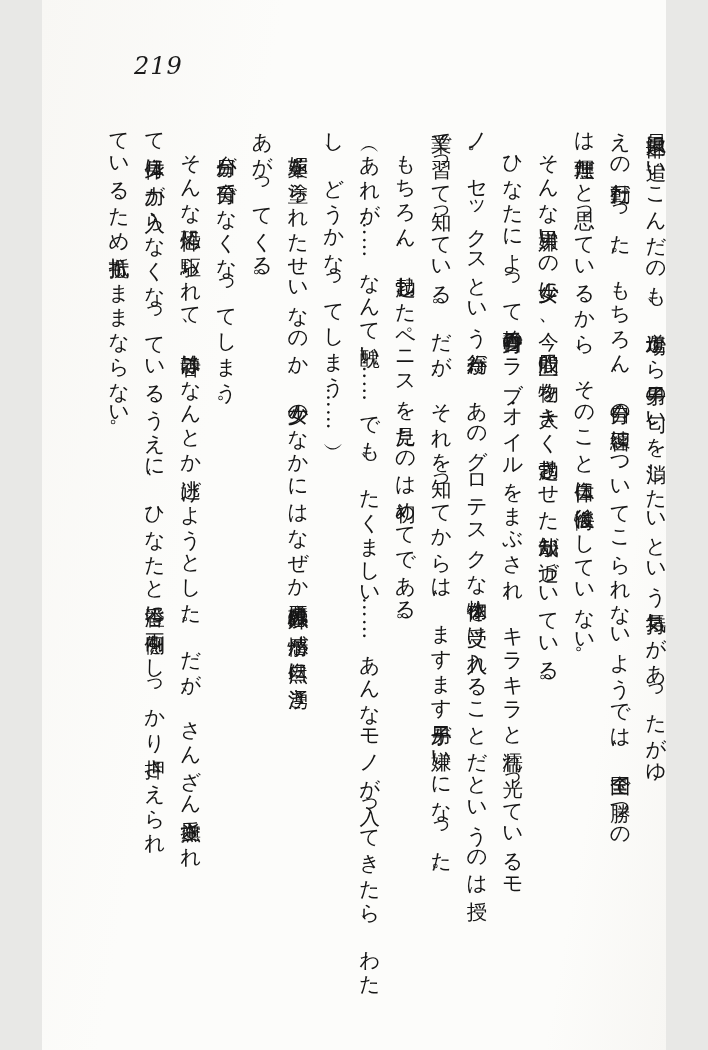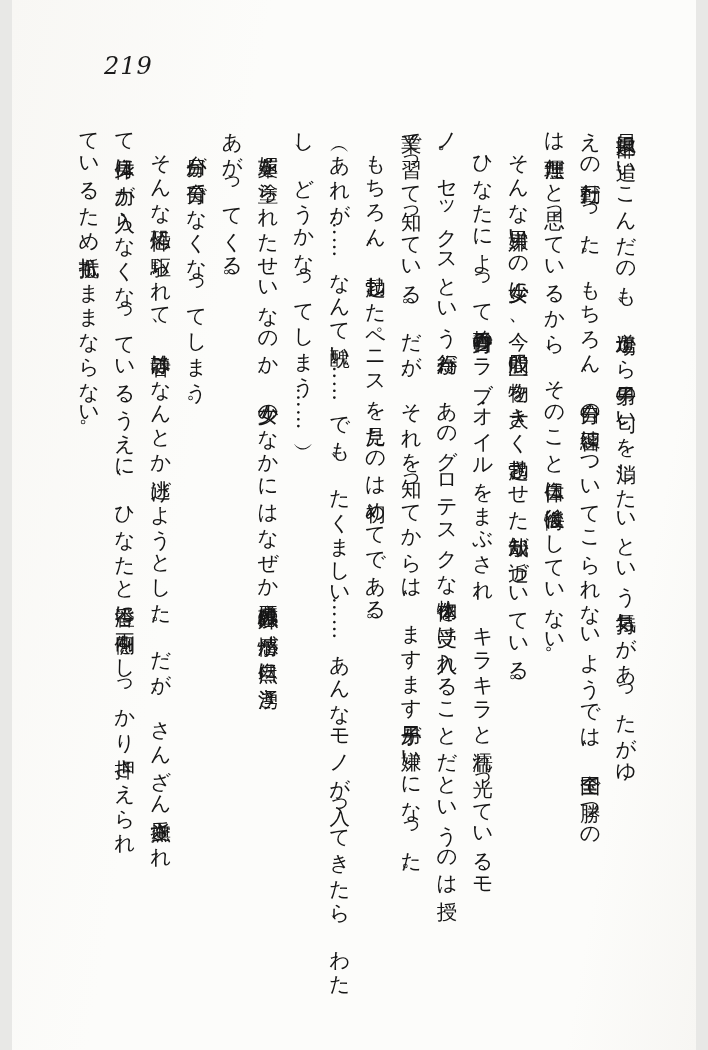--- a/index.html
+++ b/index.html
@@ -2,21 +2,21 @@
 <html><head>
 <meta charset="utf-8">
 <style>
   html, body {
     margin: 0;
     padding: 0;
     background: #e8e8e6;
   }
   .page {
     position: relative;
-    width: 684px;
+    width: 624px;
     height: 1050px;
     margin: 0 auto;
     background: linear-gradient(100deg, #f8f7f4 0%, #fcfcfa 30%, #fcfcfa 85%, #f7f6f3 100%);
     overflow: hidden;
     font-family: "DejaVu Serif", "Liberation Serif", serif;
   }
   .page-number {
     position: absolute;
     top: 52px;
     left: 92px;

